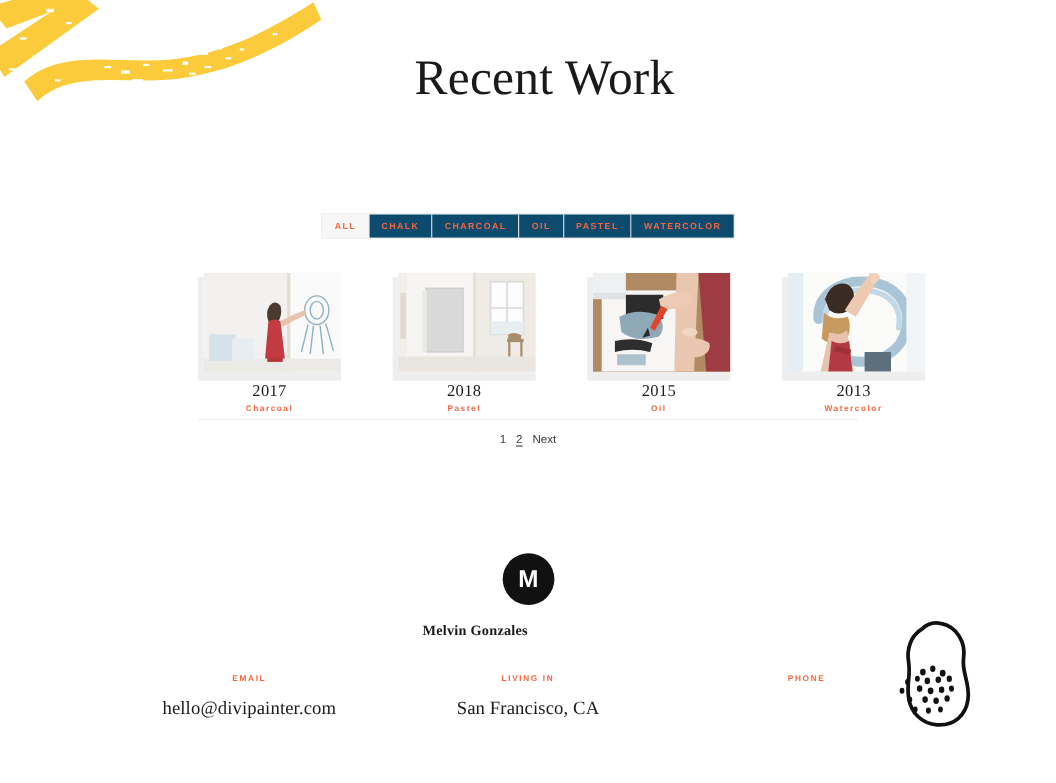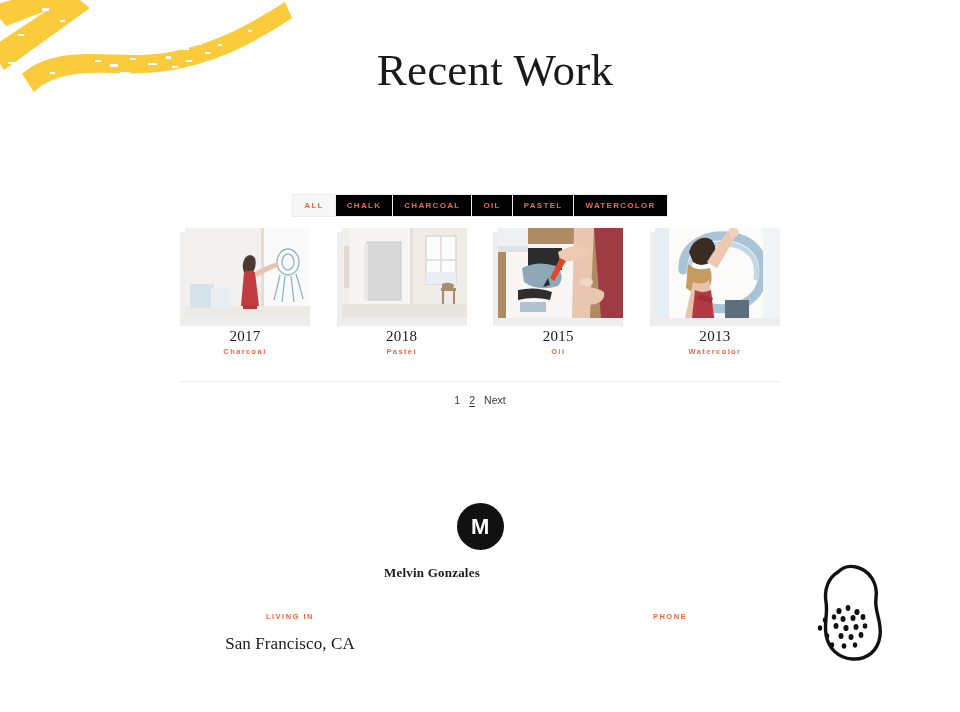--- a/index.html
+++ b/index.html
@@ -48,35 +48,35 @@
     background: #ffffff;
   }
   .filter-item {
     font-size: 8px;
     font-weight: 700;
     letter-spacing: 1.3px;
     color: #f4673e;
     text-transform: uppercase;
     padding: 6px 11px 5px 11px;
     border-right: 1px solid #ececec;
-    background: #000000;
+    background: #0c4a6e;
     display: flex; align-items: center; justify-content: center;
     white-space: nowrap;
     cursor: pointer;
     line-height: 10px;
   }
   .filter-item:last-child { border-right: none; }
   .filter-item.is-active { background: #f7f7f7; }
 
   
   .portfolio-grid {
-    position: absolute; top: 228px; left: 180px;
+    position: absolute; top: 248px; left: 180px;
     width: 600px;
     display: flex;
-    justify-content: space-between;
+    gap: 47px;
   }
   .project-card { width: 130px; position: relative; }
   .project-shadow {
     position: absolute; left: 0; top: 4px;
     width: 130px; height: 94px;
     background: #eeeeee;
   }
   .project-thumb {
     position: relative;
     left: 5px; top: 0;
@@ -374,20 +374,24 @@
   <span class="page-next">Next</span>
 </nav>
 
 <div class="brand-logo">
   <span>M</span>
 </div>
 <div class="brand-name">Melvin Gonzales</div>
 
 <div class="contact-row">
   <div class="contact-col">
+    <div class="contact-label">EMAIL</div>
+    <div class="contact-value">hello@divipainter.com</div>
+  </div>
+  <div class="contact-col">
     <div class="contact-label">LIVING IN</div>
     <div class="contact-value">San Francisco, CA</div>
   </div>
   <div class="contact-col">
     <div class="contact-label">PHONE</div>
   </div>
 </div>
 
 <div class="doodle-deco">
   <svg viewBox="0 0 92 112" width="92" height="112" aria-hidden="true">

